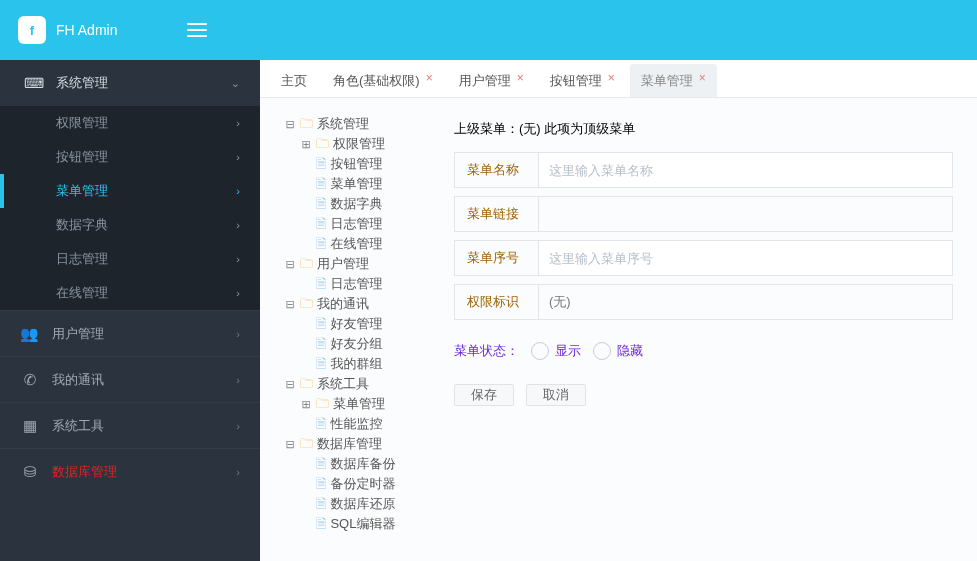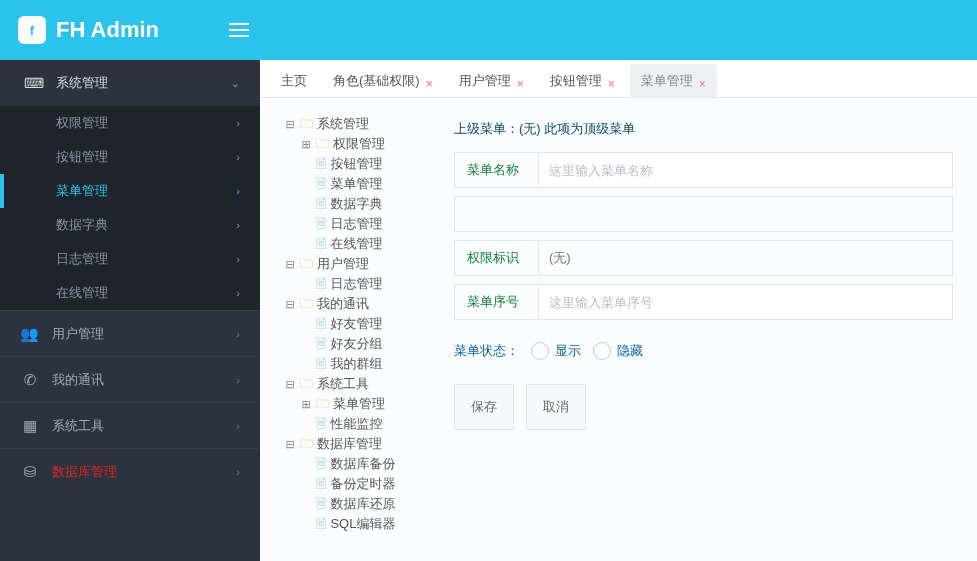--- a/index.html
+++ b/index.html
@@ -1,59 +1,59 @@
 <!DOCTYPE html>
 <html><head>
 <meta charset="utf-8">
 <style>
 *{box-sizing:border-box;margin:0;padding:0;font-family:"Microsoft YaHei",Arial,sans-serif}
 body{width:977px;height:561px;overflow:hidden;background:#fff;font-size:13px}
 .topbar{height:60px;background:#29c3ec;display:flex;align-items:center;color:#fff;padding:0 18px}
 .logo-box{width:28px;height:28px;background:#fff;border-radius:6px;display:flex;align-items:center;justify-content:center;color:#29c3ec;font-weight:700;margin-right:10px}
-.brand{font-size:22px;font-weight:700;flex:0 0 auto}
+.brand{font-size:14px;font-weight:400;flex:0 0 auto}
 .hamburger{margin-left:70px;width:20px;cursor:pointer}
 .hamburger span{display:block;height:2px;background:#fff;margin:4px 0;border-radius:2px}
 .layout{display:flex;height:501px}
 .sidebar{width:260px;background:#2b333e;color:#a0aab5;flex-shrink:0;position:relative}
 .side-group{background:#1e242c}
 .side-head{display:flex;align-items:center;height:46px;padding:0 20px;color:#d6dde4;border-left:4px solid transparent;cursor:pointer}
 .side-head.top{background:#2b333e}
 .side-head .icon{width:20px;display:inline-block;text-align:center;margin-right:12px;font-size:14px}
 .side-head .label{flex:1}
 .side-head .chev{font-size:11px;color:#8a94a1}
 .sub-list{background:#1e242c}
 .sub-item{display:flex;align-items:center;height:34px;padding:0 20px 0 52px;color:#8a94a1;cursor:pointer;border-left:4px solid transparent}
 .sub-item.active{color:#29c3ec;border-left-color:#29c3ec}
 .sub-item .chev{margin-left:auto;font-size:11px}
 .side-item{display:flex;align-items:center;height:46px;padding:0 20px;color:#a0aab5;border-top:1px solid rgba(255,255,255,0.04);cursor:pointer}
 .side-item .icon{width:20px;display:inline-block;text-align:center;margin-right:12px;font-size:15px}
 .side-item .chev{margin-left:auto;font-size:11px;color:#6e7885}
 .side-item.red .label{color:#e52323;font-weight:500}
 .content{flex:1;background:#fafcfd;display:flex;flex-direction:column;min-width:0}
 .tabs{height:38px;background:#fff;border-bottom:1px solid #e5e9ed;display:flex;align-items:flex-end;padding:0 8px}
-.tab{padding:7px 10px;margin:0 2px;color:#555;cursor:pointer;border:1px solid transparent;border-bottom:none;border-radius:3px 3px 0 0;display:flex;align-items:flex-end;font-size:13px}
+.tab{padding:7px 10px;margin:0 2px;color:#555;cursor:pointer;border:1px solid transparent;border-bottom:none;border-radius:3px 3px 0 0;display:flex;align-items:flex-start;font-size:13px}
 .tab.active{background:#eef1f4;color:#888}
 .tab .close{color:#e57979;margin-left:6px;font-size:12px;line-height:1}
 .workarea{flex:1;display:flex;padding:16px 8px 0 8px;overflow:hidden}
 .tree{width:150px;color:#555;font-size:13px;line-height:20px}
 .tree ul{list-style:none;padding-left:16px}
 .tree .node{white-space:nowrap;cursor:pointer;display:flex;align-items:center;gap:4px}
 .tree .toggle{color:#888;width:12px;display:inline-block;text-align:center;font-size:11px}
 .tree .folder{color:#f4c04f}
 .tree .file{color:#9ec9e8}
 .form{flex:1;padding:0 16px 0 36px;min-width:0}
-.parent-line{padding:6px 0 14px;color:#0c4a6e}
+.parent-line{padding:6px 0 14px;color:#000000}
 .frow{display:flex;align-items:center;border:1px solid #e1e6eb;margin-bottom:8px;height:36px}
-.frow .flabel{width:84px;padding-left:12px;color:#15803d;border-right:1px solid #e1e6eb;height:100%;display:flex;align-items:center}
+.frow .flabel{width:84px;padding-left:12px;color:#a16207;border-right:1px solid #e1e6eb;height:100%;display:flex;align-items:center}
 .frow input{flex:1;border:none;outline:none;height:100%;padding:0 10px;font-size:13px;color:#ef4444;background:#fff}
 .frow .fval{flex:1;padding:0 10px;color:#777}
-.status-row{display:flex;align-items:center;padding:14px 0;color:#0369a1}
+.status-row{display:flex;align-items:center;padding:14px 0;color:#6d28d9}
 .radio{width:18px;height:18px;border:1px solid #c8ced5;border-radius:50%;margin:0 6px 0 12px;display:inline-block}
 .btnrow{padding:10px 0}
-.btn{display:inline-flex;align-items:center;justify-content:center;height:46px;padding:0 16px;border:1px solid #dfe4e8;background:#f6f8fa;color:#666;border-radius:2px;margin-right:8px;cursor:pointer}
+.btn{display:inline-flex;align-items:center;justify-content:center;height:22px;padding:0 16px;border:1px solid #dfe4e8;background:#f6f8fa;color:#666;border-radius:2px;margin-right:8px;cursor:pointer}
 input::placeholder{color:#b7bfc8}
 </style>
 </head>
 <body>
 
 <div class="topbar">
   <div class="logo-box">f</div>
   <div class="brand">FH Admin</div>
   <div class="hamburger">
       <span></span>
@@ -309,30 +309,31 @@
         <div class="parent-line">
           <span>上级菜单：</span><span>(无) 此项为顶级菜单</span>
         </div>
 
         <div class="frow">
           <div class="flabel">菜单名称</div>
           <input placeholder="这里输入菜单名称" style="">
         </div>
 
         <div class="frow">
+          <div class="flabel">菜单链接</div>
+        </div>
+
+        <div class="frow">
+          <div class="flabel">菜单序号</div>
+          <input placeholder="这里输入菜单序号" style="">
         </div>
 
         <div class="frow">
           <div class="flabel">权限标识</div>
           <div class="fval">(无)</div>
-        </div>
-
-        <div class="frow">
-          <div class="flabel">菜单序号</div>
-          <input placeholder="这里输入菜单序号" style="">
         </div>
 
         <div class="status-row">
           <span>菜单状态：</span>
           <span class="radio"></span>
           <span>显示</span>
           <span class="radio"></span>
           <span>隐藏</span>
         </div>
 

